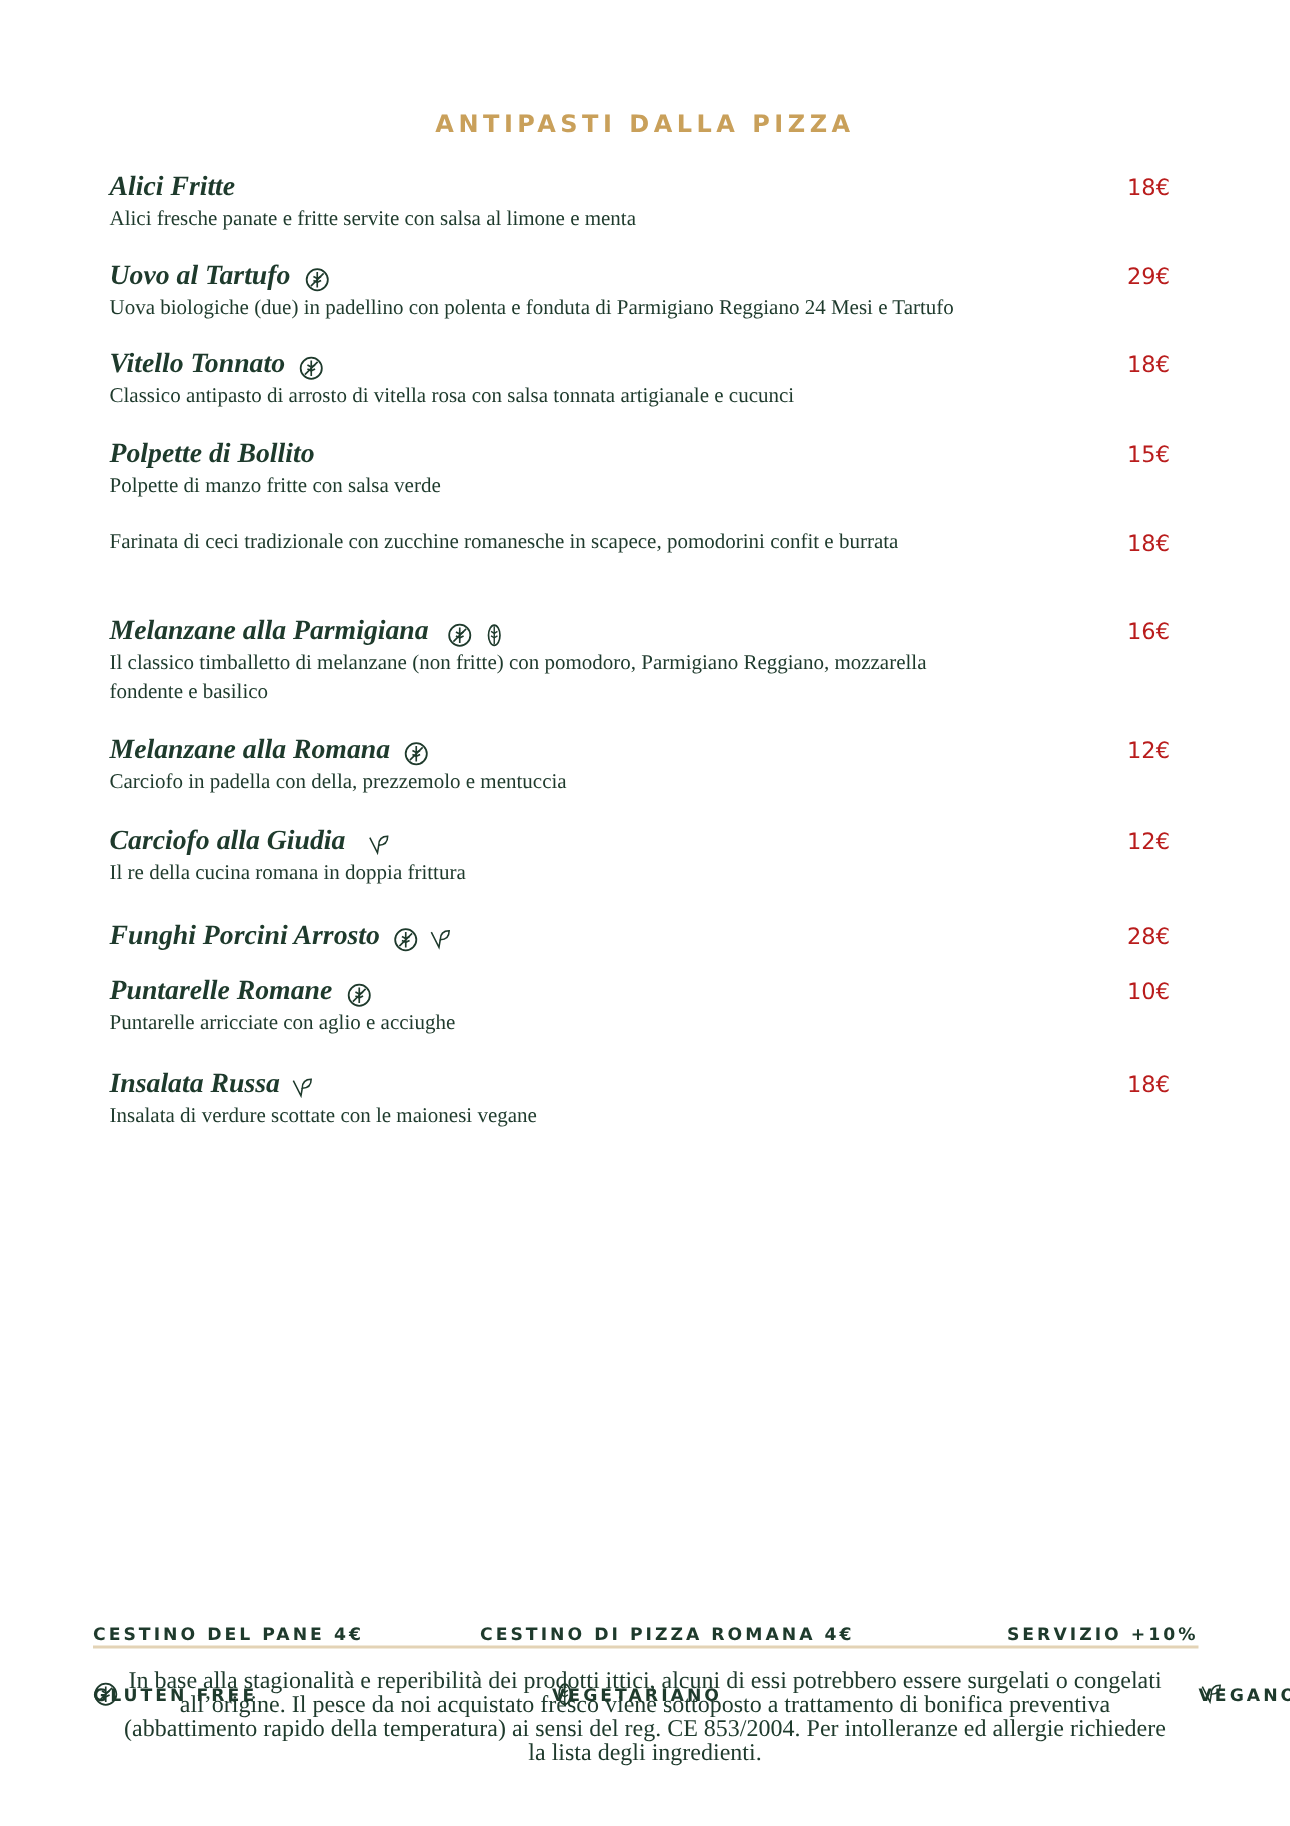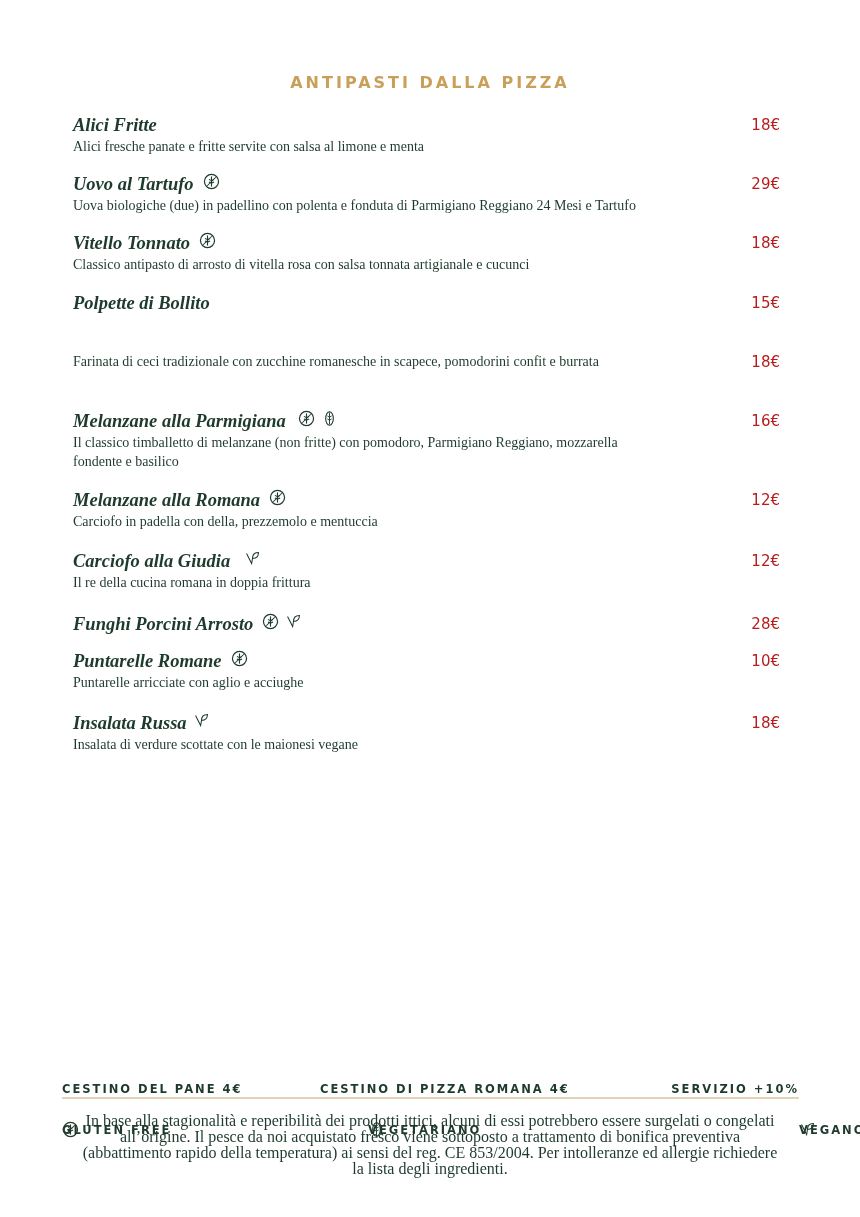--- a/index.html
+++ b/index.html
@@ -1,20 +1,20 @@
 <!DOCTYPE html>
 <html><head>
   <meta charset="utf-8">
   <style>
     html, body { margin: 0; padding: 0; background: #ffffff; }
     body { width: 860px; height: 1217px; position: relative; overflow: hidden; font-family: "DejaVu Serif", "Liberation Serif", serif; color: #1e3a2c; }
     .title { position: absolute; top: 73px; left: 0; width: 860px; text-align: center; font-family: "DejaVu Sans", "Liberation Sans", sans-serif; font-weight: bold; font-size: 16px; letter-spacing: 3px; color: #c9a05a; }
     .items { position: absolute; top: 114px; left: 73px; width: 707px; }
     .item { position: absolute; left: 0; width: 707px; }
-    .item-name { font-family: "Liberation Serif", "DejaVu Serif", serif; font-style: italic; font-weight: bold; font-size: 18.5px; color: #1e3a2c; line-height: 22px; white-space: nowrap; display: flex; align-items: flex-start; }
+    .item-name { font-family: "Liberation Serif", "DejaVu Serif", serif; font-style: italic; font-weight: bold; font-size: 18.5px; color: #1e3a2c; line-height: 22px; white-space: nowrap; display: flex; align-items: flex-end; }
     .item-desc { font-family: "Liberation Serif", "DejaVu Serif", serif; font-size: 14px; color: #1e3a2c; line-height: 19px; width: 560px; margin-top: 1px; }
     .item-price { position: absolute; right: 0; top: 2px; font-family: "DejaVu Sans", "Liberation Sans", sans-serif; font-size: 15px; color: #b91c1c; }
     .icons { display: inline-flex; align-items: center; gap: 6px; margin-left: 9px; }
     .icon { display: inline-block; width: 17px; height: 17px; }
     .icon svg { width: 100%; height: 100%; display: block; }
     .footer-row { position: absolute; left: 62px; width: 737px; font-family: "DejaVu Sans", "Liberation Sans", sans-serif; font-weight: bold; font-size: 11.5px; letter-spacing: 2px; color: #1e3a2c; }
     .footer-row span { position: absolute; white-space: nowrap; display: inline-flex; align-items: center; gap: 7px; margin-top: 41px; }
     .divider { position: absolute; top: 1097px; left: 62px; width: 737px; height: 2px; background: #e3d3b6; }
     .disclaimer { position: absolute; top: 1113px; left: 80px; width: 700px; text-align: center; font-family: "Liberation Serif", "DejaVu Serif", serif; font-size: 16px; line-height: 16px; color: #1e3a2c; }
   </style>
@@ -66,20 +66,21 @@
       </span>
     </div>
     <div class="item-desc">Classico antipasto di arrosto di vitella rosa con salsa tonnata artigianale e cucunci</div>
     <div class="item-price">18€</div>
   </div>
 
   <div class="item" style="top:178px">
     <div class="item-name">
         <span>Polpette di Bollito</span>
       </div>
+    <div class="item-desc">Polpette di manzo fritte con salsa verde</div>
     <div class="item-price">15€</div>
   </div>
 
   <div class="item" style="top:237px">
     <div class="item-desc" style="width:640px">Farinata di ceci tradizionale con zucchine romanesche in scapece, pomodorini confit e burrata</div>
     <div class="item-price">18€</div>
   </div>
 
   <div class="item" style="top:296px">
     <div class="item-name">

